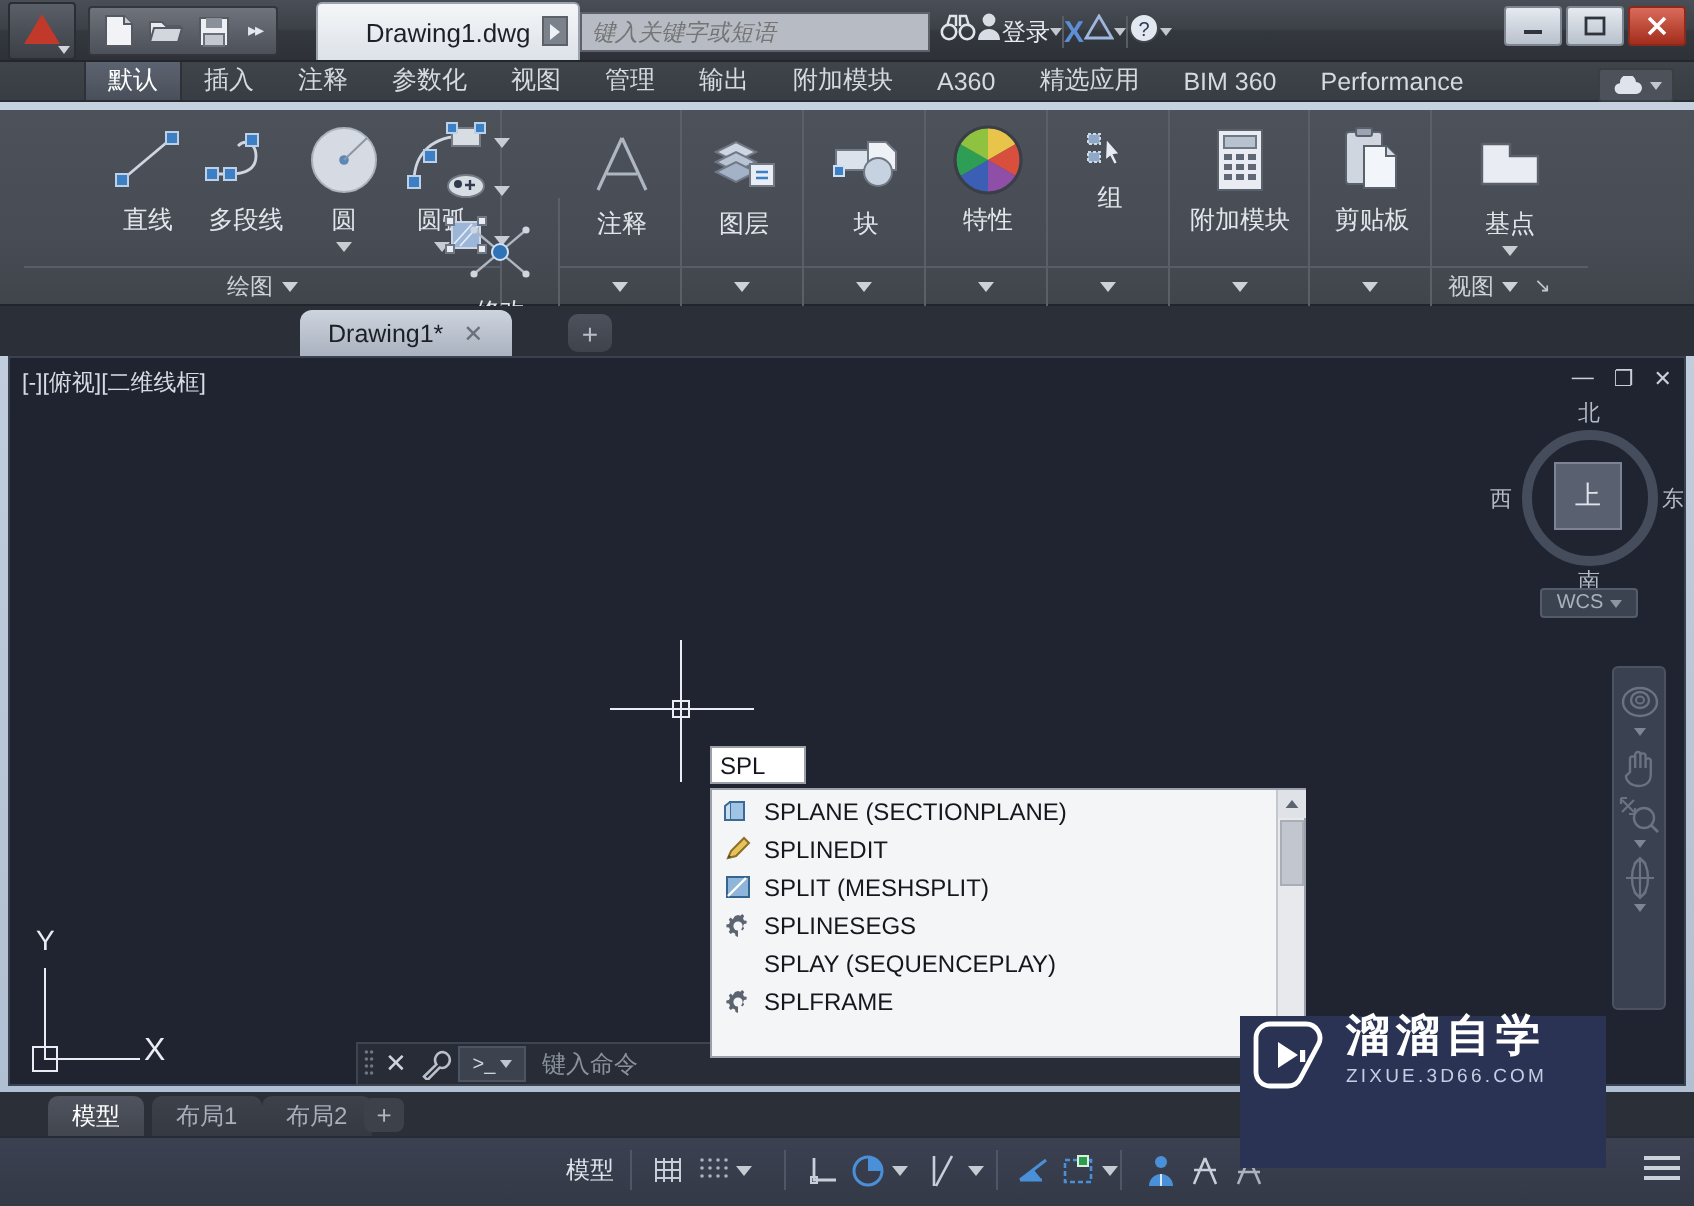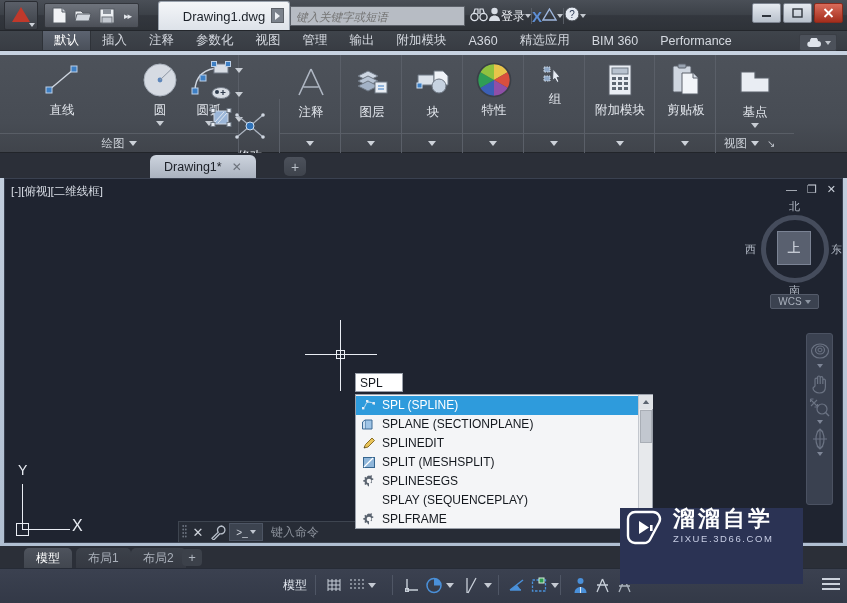--- a/index.html
+++ b/index.html
@@ -366,31 +366,42 @@
     <div class="cloud-btn">
       <svg width="16" height="10" viewBox="0 0 16 10">
           <path d="M4 9h8a3 3 0 000-6 4 4 0 00-8 .6A2.6 2.6 0 004 9z" fill="#dfe4ec"></path>
         </svg>
       <span style="width:0;height:0;border-left:3.5px solid transparent;border-right:3.5px solid transparent;border-top:4px solid #c2c7ce;"></span>
     </div>
   </div>
 
   <div class="ribbon">
 
-    <div class="panel" style="left:0; width:239px;padding-left:32px;">
+    <div class="panel" style="left:12px; width:239px;padding-left:32px;">
       <div class="panel-body">
         <div class="bigbtn" style="left:4px; top:3px;">
           <div class="glyph">
             <svg width="40" height="34" viewBox="0 0 40 34">
                 <line x1="7" y1="27" x2="32" y2="6" stroke="#cfd6e0" stroke-width="1.4"></line>
                 <rect x="4" y="24" width="6" height="6" fill="#3d7fc4" stroke="#bcd0e8"></rect>
                 <rect x="29" y="3" width="6" height="6" fill="#3d7fc4" stroke="#bcd0e8"></rect>
               </svg>
           </div>
           <span class="lbl">直线</span>
+        </div>
+        <div class="bigbtn" style="left:53px; top:3px;">
+          <div class="glyph">
+            <svg width="44" height="34" viewBox="0 0 44 34">
+                <path d="M5 24h9c9 0 13-3 13-9s-5-9-9-5" fill="none" stroke="#cfd6e0" stroke-width="1.4"></path>
+                <rect x="2" y="21" width="6" height="6" fill="#3d7fc4" stroke="#bcd0e8"></rect>
+                <rect x="11" y="21" width="6" height="6" fill="#3d7fc4" stroke="#bcd0e8"></rect>
+                <rect x="22" y="4" width="6" height="6" fill="#3d7fc4" stroke="#bcd0e8"></rect>
+              </svg>
+          </div>
+          <span class="lbl">多段线</span>
         </div>
         <div class="bigbtn" style="left:102px; top:3px;">
           <div class="glyph">
             <svg width="40" height="38" viewBox="0 0 40 38">
                 <circle cx="20" cy="19" r="16" fill="#d6dbe3" stroke="#aab2bd"></circle>
                 <circle cx="20" cy="19" r="2.4" fill="#5d86bb"></circle>
                 <line x1="20" y1="19" x2="31.5" y2="8" stroke="#8d96a3"></line>
               </svg>
           </div>
           <span class="lbl">圆</span>
@@ -706,31 +717,20 @@
           <path d="M10 1v20M3 11h14" stroke="#6b7383" stroke-width="1.1"></path>
           <path d="M7 4l3-3 3 3M7 18l3 3 3-3" fill="none" stroke="#6b7383" stroke-width="1.1"></path>
         </svg>
     </div>
     <div class="nav-dd"></div>
   </div>
 
   <div class="cmd-input-float">SPL</div>
 
   <div class="ac-list">
-    <div class="ac-item sel">
-      <span class="ac-ic">
-        <svg width="14" height="12" viewBox="0 0 14 12">
-            <path d="M1 9c3-1 2-6 6-6s5 3 6 2" fill="none" stroke="#d8e6f4" stroke-width="1"></path>
-            <rect x="0" y="8" width="2.4" height="2.4" fill="#e6eef7"></rect>
-            <rect x="4" y="1" width="2.4" height="2.4" fill="#e6eef7"></rect>
-            <rect x="10.5" y="3" width="2.4" height="2.4" fill="#e6eef7"></rect>
-          </svg>
-      </span>
-      <span>SPL (SPLINE)</span>
-    </div>
     <div class="ac-item">
       <span class="ac-ic">
         <svg width="14" height="13" viewBox="0 0 14 13">
             <path d="M3 2h7v9H3z" fill="#9fc4e6" stroke="#3c6a95"></path>
             <path d="M3 2L0.5 4v7L3 11" fill="#c9ddf0" stroke="#3c6a95"></path>
           </svg>
       </span>
       <span>SPLANE (SECTIONPLANE)</span>
     </div>
     <div class="ac-item">

